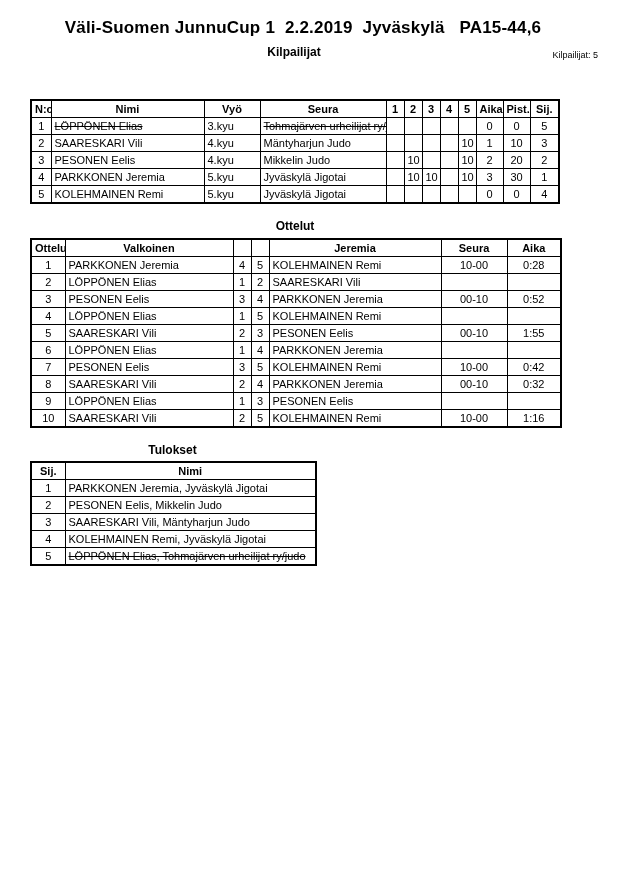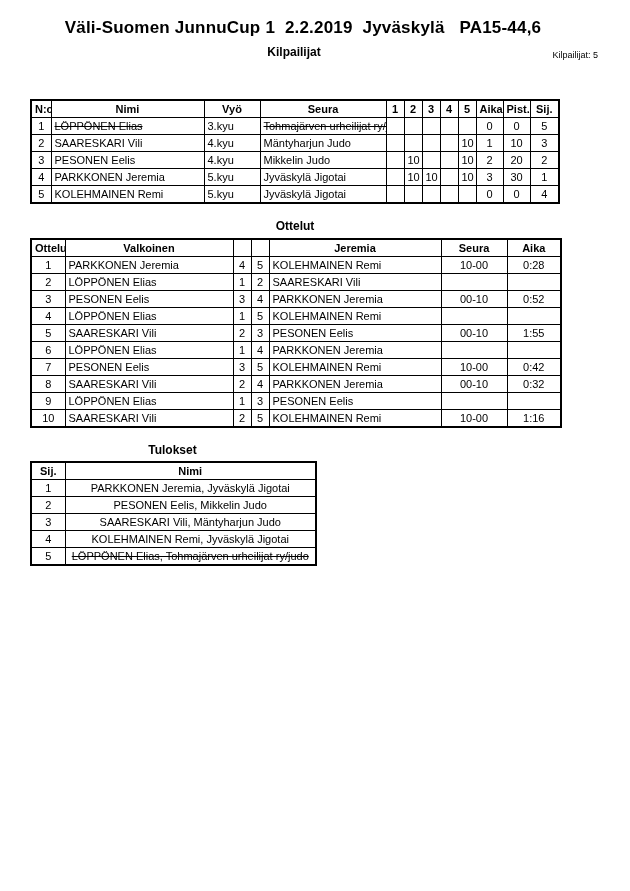--- a/index.html
+++ b/index.html
@@ -34,21 +34,21 @@
 
   #competitors { top: 99px;  left: 30px; width: 528px; border-radius: 32px; }
   #matches     { top: 238px; left: 30px; width: 530px; }
   #results     { top: 461px; left: 30px; width: 285px; }
 
   #competitors td { text-align: center; }
   #competitors td:nth-child(2), #competitors td:nth-child(3), #competitors td:nth-child(4) { text-align: left; }
   #matches td { text-align: center; }
   #matches td:nth-child(2), #matches td:nth-child(5) { text-align: left; }
   #results td { text-align: center; }
-  #results td:nth-child(2) { text-align: center; }
+  #results td:nth-child(2) { text-align: left; }
 
   .struck { text-decoration: line-through; }
 </style>
 </head>
 <body>
 
 <div>
 
   <div class="title">Väli-Suomen JunnuCup 1  2.2.2019  Jyväskylä   PA15-44,6</div>
 

